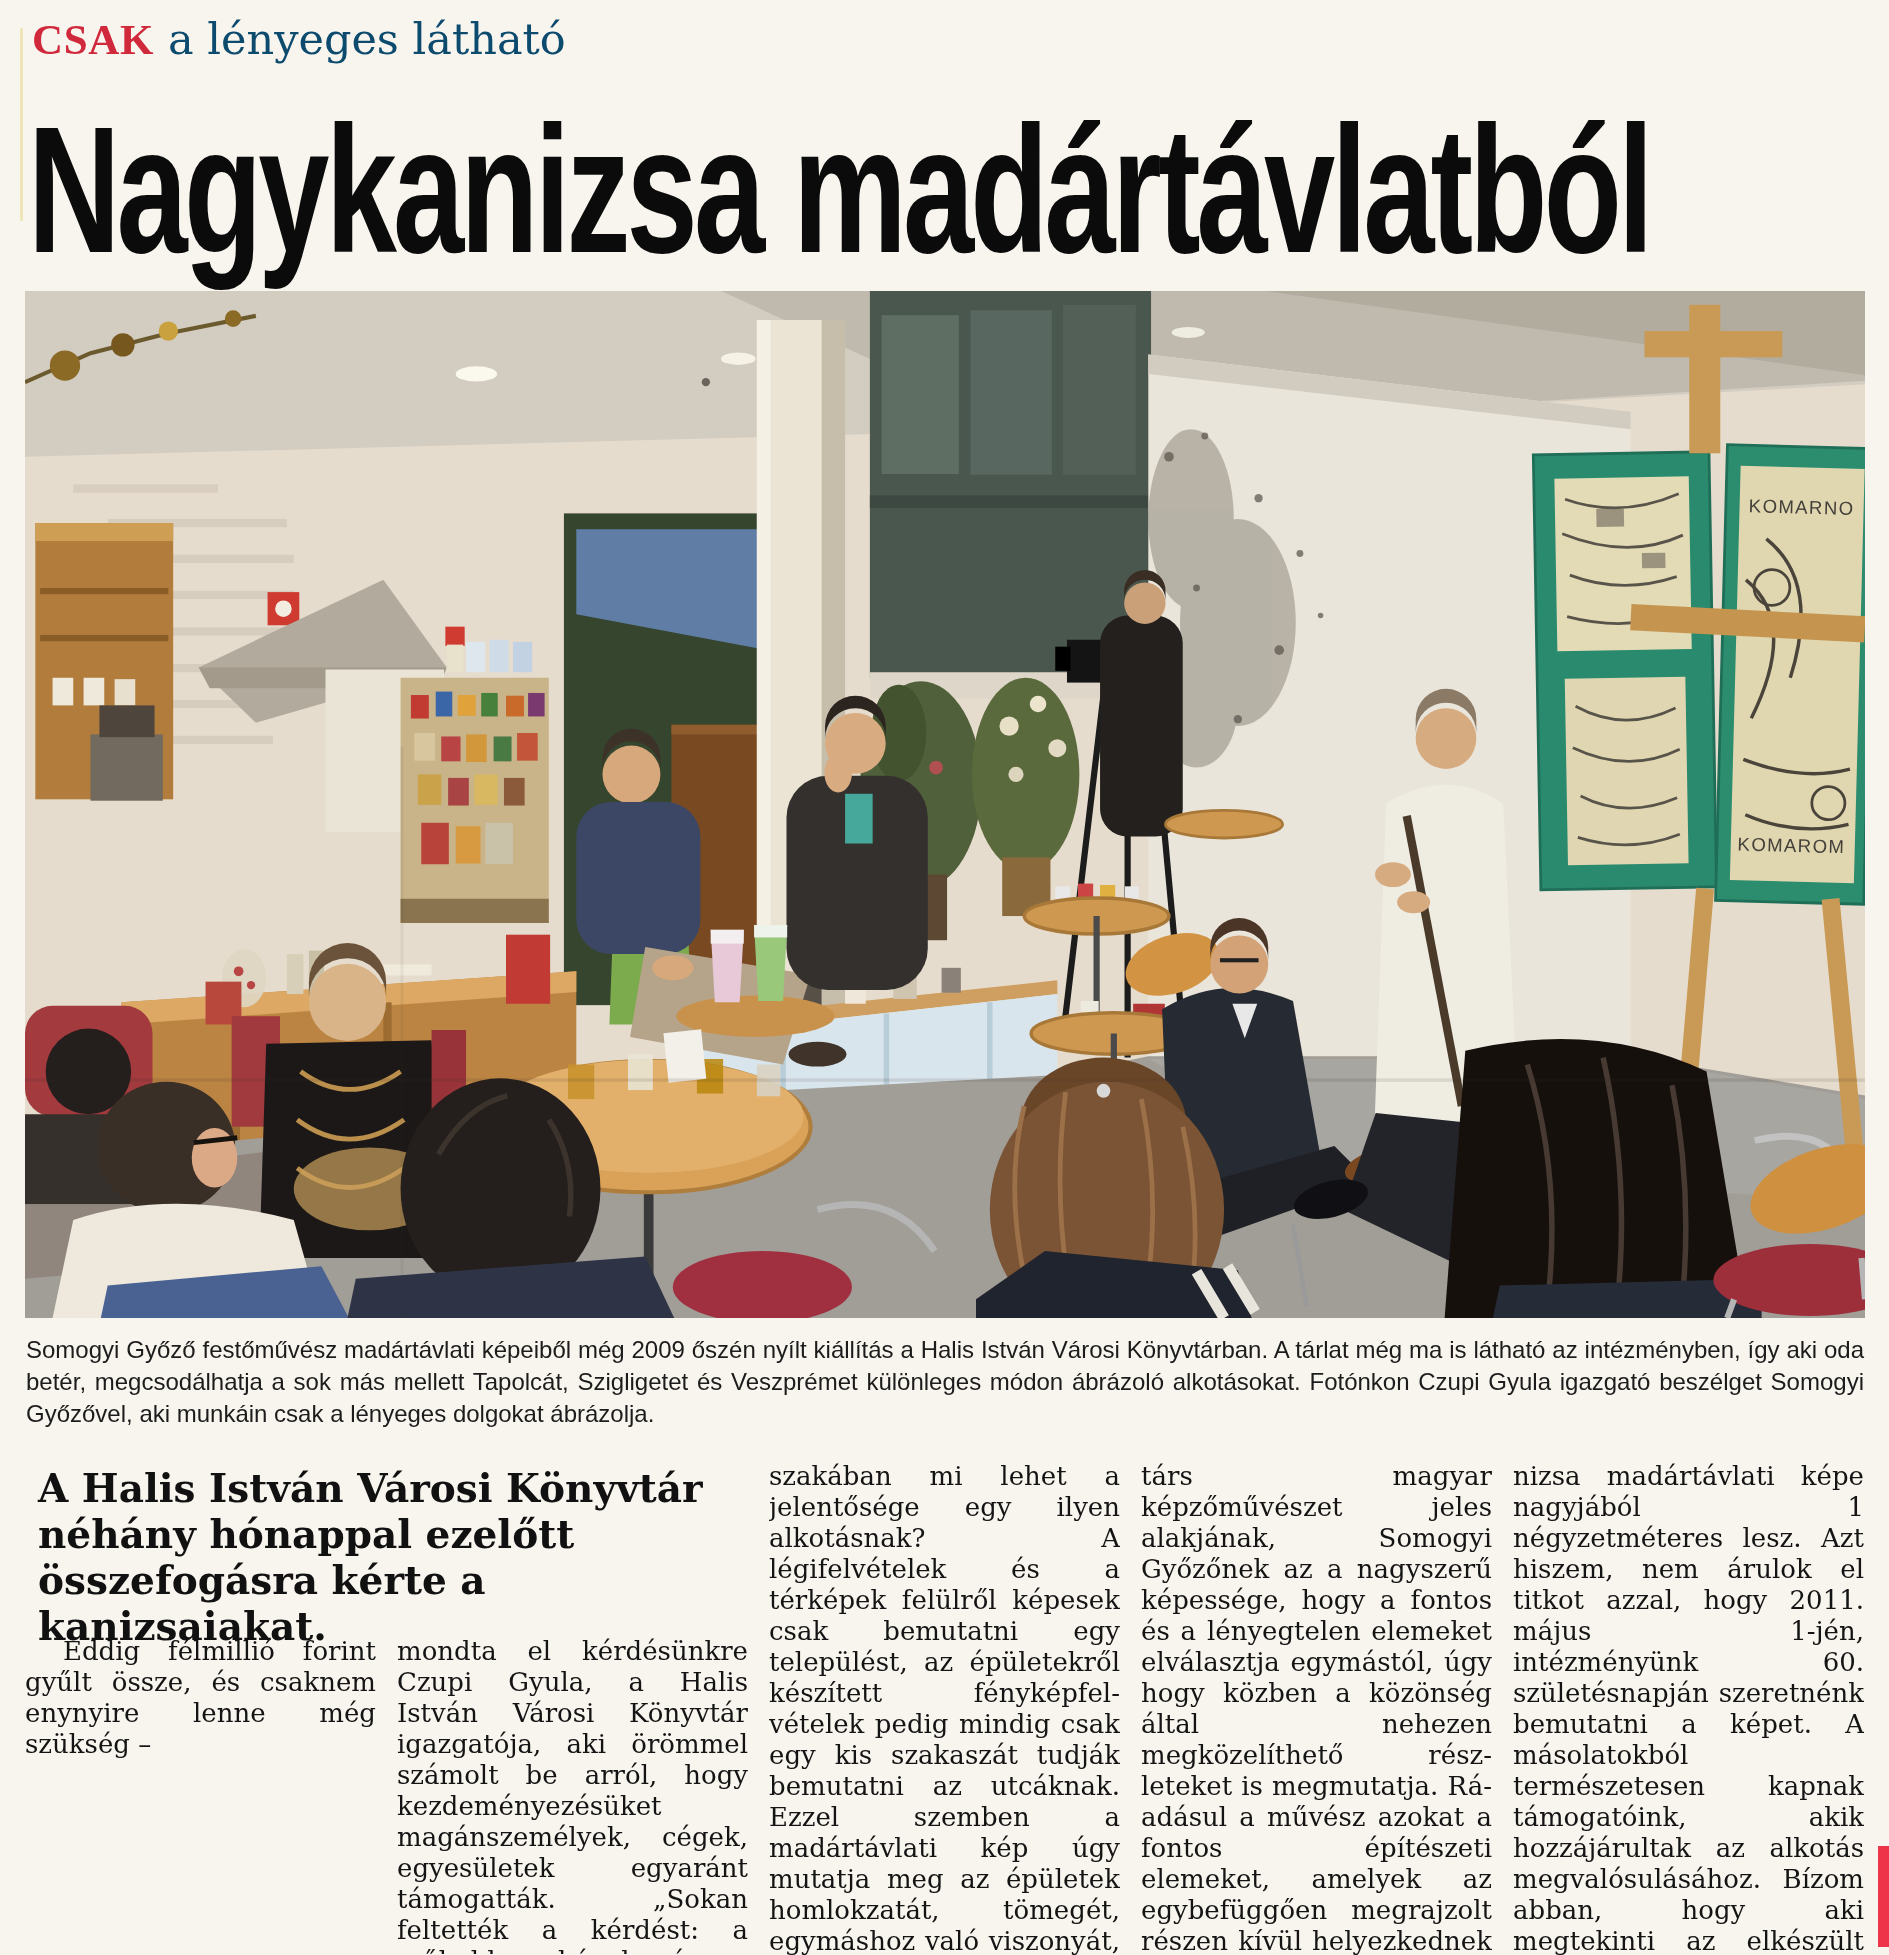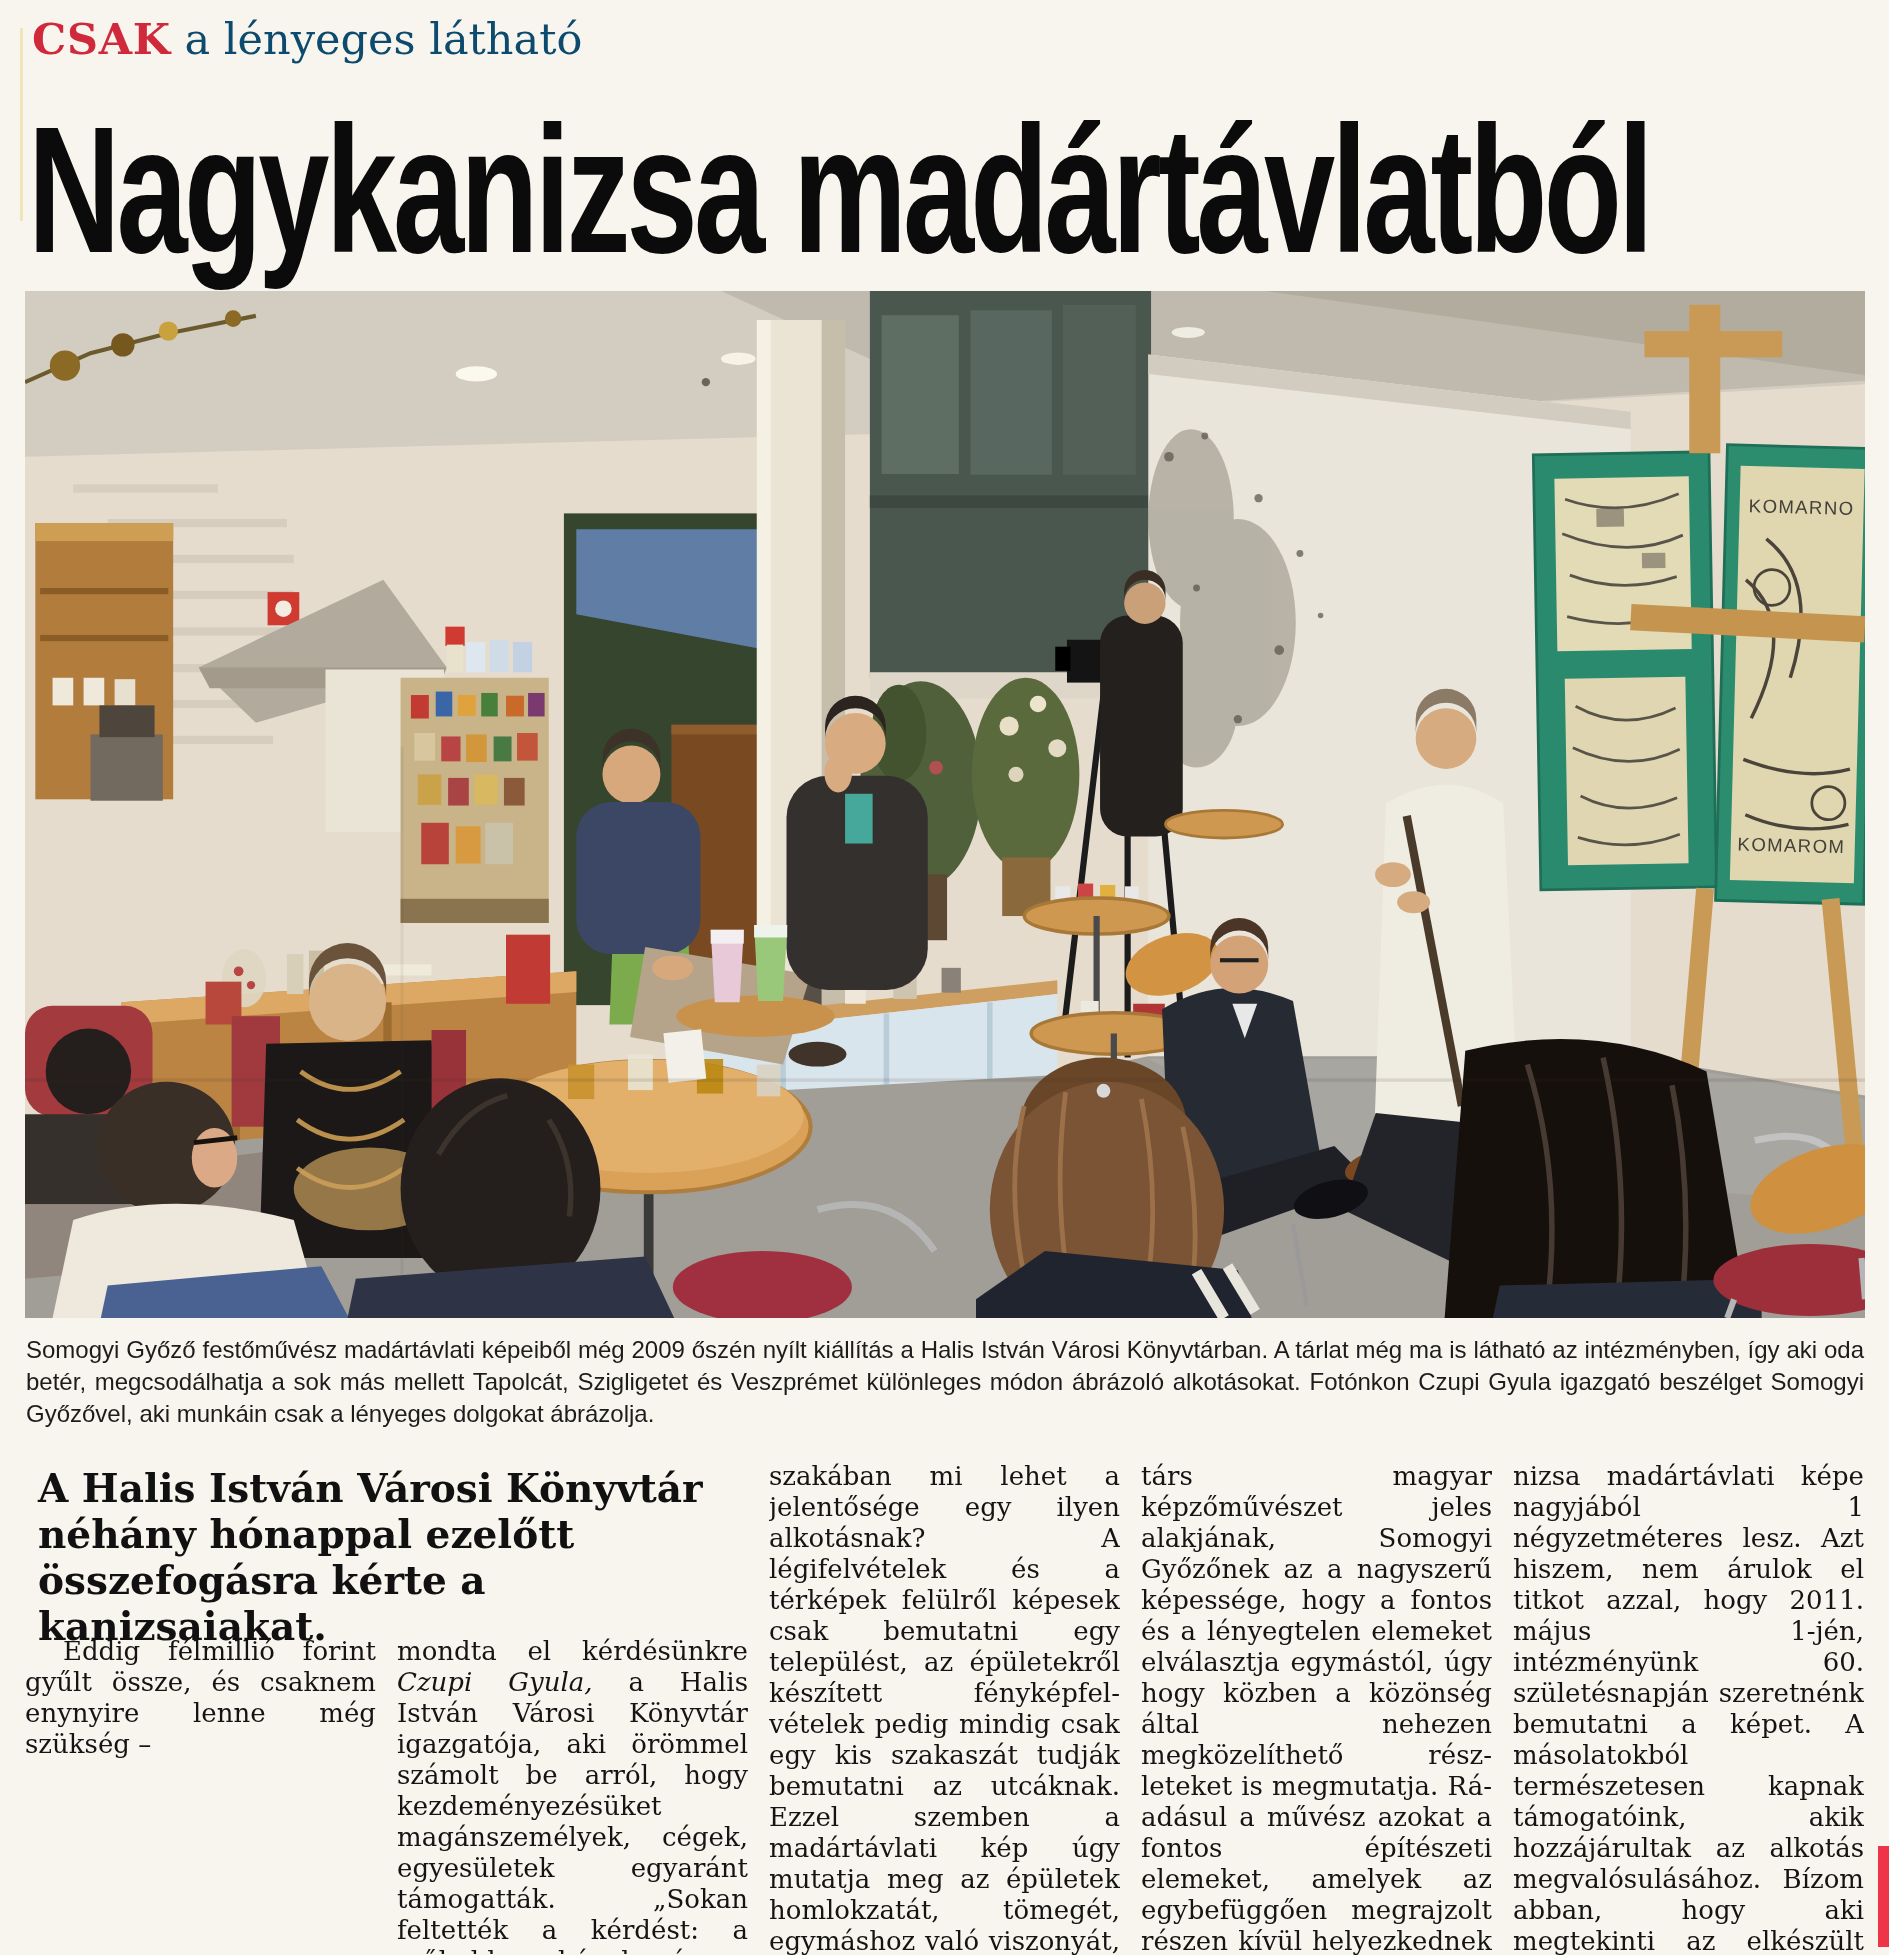--- a/index.html
+++ b/index.html
@@ -1,35 +1,35 @@
 <!DOCTYPE html>
 <html lang="hu" style="font-size:11px"><head>
 <meta charset="utf-8">
 <style>
   html,body{margin:0;padding:0;}
   body{width:1889px;height:1955px;position:relative;overflow:hidden;
        background:#f8f5ee;font-family:"DejaVu Serif",serif;color:#141414;}
   .kicker{position:absolute;left:32px;top:13.8px;font-size:43px;white-space:nowrap;}
-  .kicker .hl{color:#d0293b;font-weight:bold;letter-spacing:0.7px;}
+  .kicker .hl{color:#d0293b;font-weight:bold;letter-spacing:0.7px;font-family:Liberation Serif, serif;}
   .kicker .rest{color:#0c4a6e;}
   .headline{position:absolute;left:27.6px;top:87px;margin:0;white-space:nowrap;
     font-family:"Liberation Sans",sans-serif;font-weight:bold;font-size:160px;
     letter-spacing:-4.8px;color:#0b0b0b;transform:scale(0.80,1.12);transform-origin:left top;}
   .photo{position:absolute;left:25px;top:291px;width:1840px;height:1027px;background:#e6dccd;}
   .photo svg{display:block;width:100%;height:100%;}
   .caption{position:absolute;left:26px;top:1334px;width:1838px;margin:0;
     font-family:"Liberation Sans",sans-serif;font-size:24px;line-height:32px;
     color:#1c1c1c;text-align:justify;}
   .lead{position:absolute;left:38px;top:1465px;width:723px;margin:0;
     font-size:39px;line-height:46px;font-weight:bold;color:#111;}
   .col{position:absolute;width:351px;text-align:justify;font-size:26px;
     line-height:31px;color:#141414;overflow:hidden;hyphens:manual;}
   .col p{margin:0;}
   .col p.ind{text-indent:38px;}
-  .it{font-style:italic;}
+  .it{}
   .c1{left:25px;top:1636px;height:318px;}
   .c2{left:397px;top:1636px;height:318px;}
   .c3{left:769px;top:1461px;height:495px;}
   .c4{left:1141px;top:1461px;height:495px;}
   .c5{left:1513px;top:1461px;height:495px;}
   .red-mark{position:absolute;left:1878px;top:1846px;width:11px;height:101px;background:#ee3448;}
   .scan-artifact{position:absolute;left:20px;top:27.6px;width:2.8px;height:193px;background:#e5d78c;opacity:.55;}
 </style>
 </head>
 <body>

